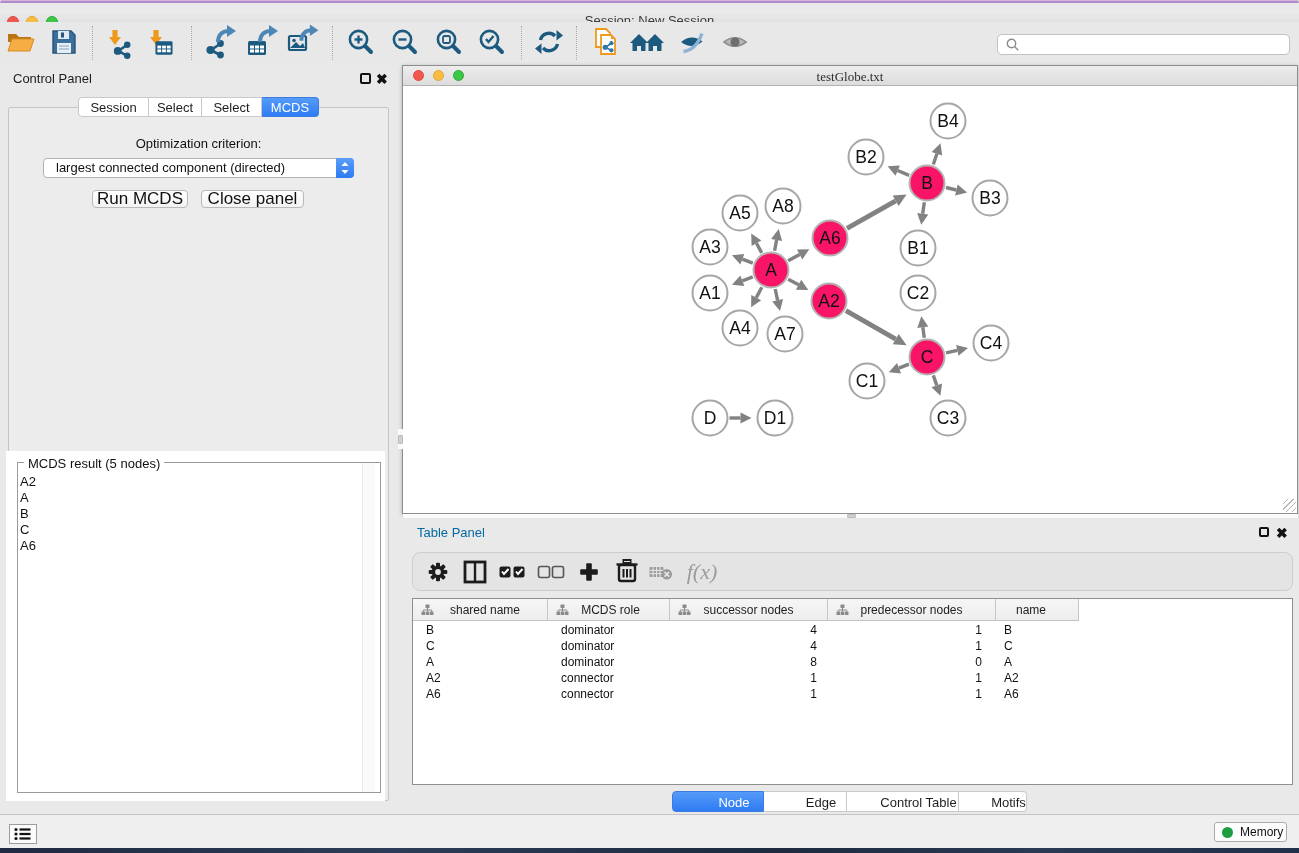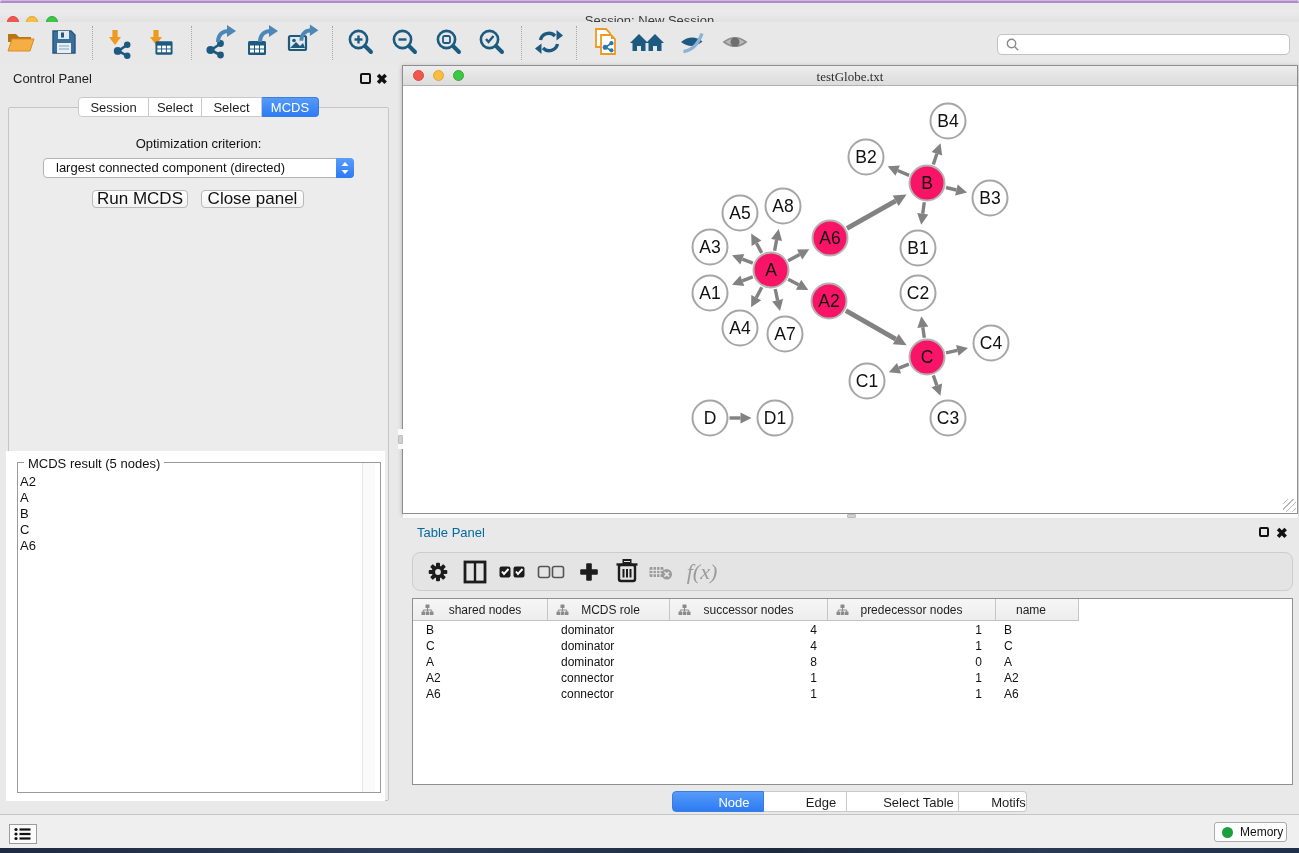--- a/index.html
+++ b/index.html
@@ -417,21 +417,21 @@
 <div class="abs" id="tp-table">
 <div id="tp-header">
 <div class="hcol" style="left:0;width:135px;"><svg class="hicon" width="13" height="12" viewBox="0 0 13 12">
           <g fill="#8a8a8a">
             <rect x="4.5" y="0.5" width="4" height="3.5" rx="0.5"></rect>
             <rect x="0.5" y="7.5" width="3.6" height="3.5" rx="0.5"></rect>
             <rect x="4.7" y="7.5" width="3.6" height="3.5" rx="0.5"></rect>
             <rect x="8.9" y="7.5" width="3.6" height="3.5" rx="0.5"></rect>
             <path d="M6.5,4 V6 M2.3,7.5 V6 H10.7 V7.5 M6.5,6 V7.5" stroke="#8a8a8a" fill="none" stroke-width="1"></path>
           </g>
-        </svg><span style="margin-left:10px">shared nodes</span></div>
+        </svg><span style="margin-left:10px">shared name</span></div>
 <div class="hcol" style="left:135px;width:122px;"><svg class="hicon" width="13" height="12" viewBox="0 0 13 12">
           <g fill="#8a8a8a">
             <rect x="4.5" y="0.5" width="4" height="3.5" rx="0.5"></rect>
             <rect x="0.5" y="7.5" width="3.6" height="3.5" rx="0.5"></rect>
             <rect x="4.7" y="7.5" width="3.6" height="3.5" rx="0.5"></rect>
             <rect x="8.9" y="7.5" width="3.6" height="3.5" rx="0.5"></rect>
             <path d="M6.5,4 V6 M2.3,7.5 V6 H10.7 V7.5 M6.5,6 V7.5" stroke="#8a8a8a" fill="none" stroke-width="1"></path>
           </g>
         </svg><span style="margin-left:4px">MCDS role</span></div>
 <div class="hcol" style="left:257px;width:158px;"><span>successor nodes</span><svg class="hicon" width="13" height="12" viewBox="0 0 13 12">
@@ -478,21 +478,21 @@
       <div class="trow" style="top:65px;left:13px;">A6</div>
       <div class="trow" style="top:65px;left:148px;">connector</div>
       <div class="trow" style="top:65px;left:257px;width:147px;text-align:right;">1</div>
       <div class="trow" style="top:65px;left:415px;width:154px;text-align:right;">1</div>
       <div class="trow" style="top:65px;left:591px;">A6</div>
     </div>
 </div>
 <div class="abs" id="bt-tabs">
 <div class="bttab first" style="width:92px">Node Table</div>
     <div class="bttab" style="width:83px">Edge Table</div>
-    <div class="bttab" style="width:112px">Select Table</div>
+    <div class="bttab" style="width:112px">Control Table</div>
     <div class="bttab last" style="width:68px">Motifs</div>
 </div>
 <div class="abs" id="statusbar"></div>
 <div class="abs" id="sb-listbtn"><svg width="26" height="18" viewBox="0 0 26 18">
       <circle cx="6" cy="4.5" r="1.6" fill="#111"></circle>
       <circle cx="6" cy="9" r="1.6" fill="#111"></circle>
       <circle cx="6" cy="13.5" r="1.6" fill="#111"></circle>
       <rect x="9.5" y="3.4" width="11" height="2.2" fill="#111"></rect>
       <rect x="9.5" y="7.9" width="11" height="2.2" fill="#111"></rect>
       <rect x="9.5" y="12.4" width="11" height="2.2" fill="#111"></rect>

